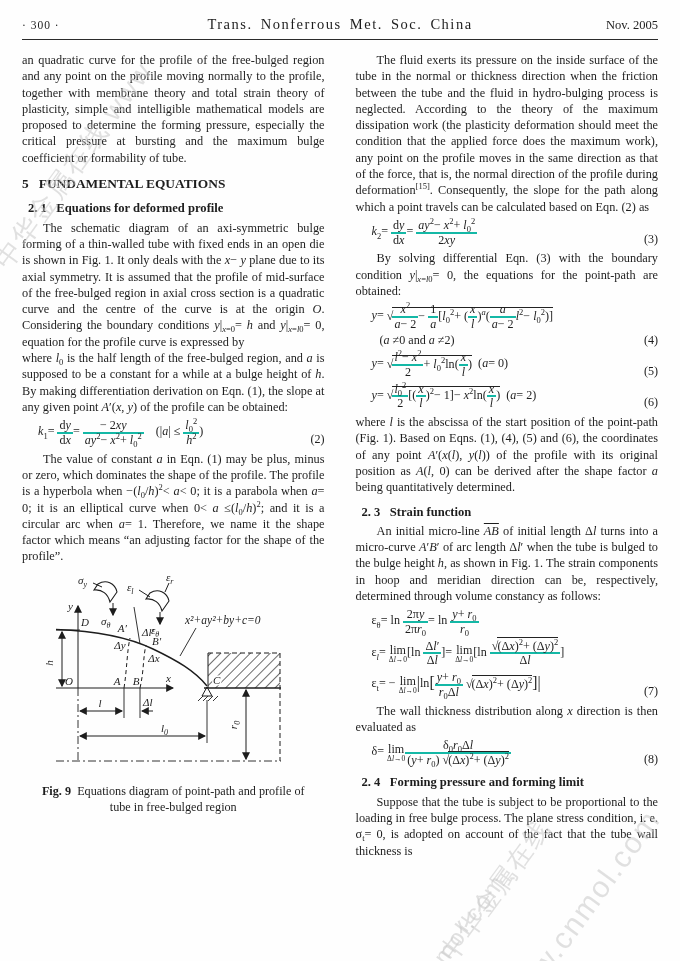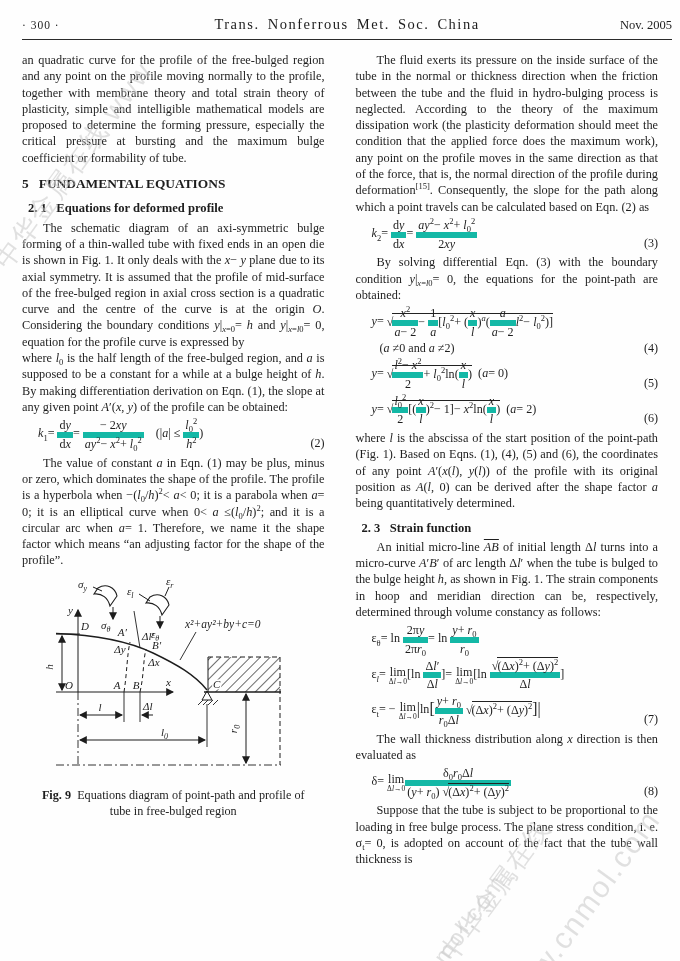--- a/index.html
+++ b/index.html
@@ -1,39 +1,39 @@
 <!DOCTYPE html>
 <html><head>
 <meta charset="utf-8">
 <style>
   html,body{margin:0;padding:0;background:#ffffff;}
   .page{position:relative;width:680px;height:961px;background:#fefefdf5;background:#fefefe;
         font-family:"Liberation Serif",serif;color:#1d1d1d;overflow:hidden;}
   
-  .hdr{position:absolute;top:16px;left:22px;right:8px;display:flex;align-items:baseline;
+  .hdr{position:absolute;top:16px;left:22px;right:22px;display:flex;align-items:baseline;
        border-bottom:1.5px solid #2b2b2b;padding-bottom:6px;}
   .hdr .pn{width:95px;font-size:11.5px;letter-spacing:1px;}
   .hdr .jt{flex:1;text-align:center;font-size:14.5px;letter-spacing:1.5px;word-spacing:3px;}
   .hdr .dt{width:95px;text-align:right;font-size:12.5px;}
   
   .cols{position:absolute;top:52px;left:22px;right:22px;display:flex;gap:31px;}
   .col{width:303px;font-size:12.3px;line-height:16.3px;text-align:justify;}
   p{margin:0;text-indent:21px;}
   p.noind{text-indent:0;}
   .h1{font-weight:bold;font-size:13.4px;margin:10px 0 7px;text-align:left;white-space:pre-wrap;}
   .hs{font-weight:bold;font-size:12.6px;margin:8px 6px 3px;text-align:left;white-space:pre-wrap;}
   
   .eq{display:flex;align-items:flex-end;margin:4px 0 4px 16px;font-size:12.1px;line-height:1.22;text-align:left;}
   .eq .eb{flex:1;}
   .eq .en{margin-left:4px;white-space:nowrap;}
   .eq.cond{margin-top:-2px;margin-left:24px;}
   i{font-family:"Liberation Serif",serif;}
   sub,sup{font-size:8.5px;line-height:0;}
   .fr{display:inline-block;vertical-align:middle;text-align:center;line-height:1.05;}
-  .fr .t{display:block;border-bottom:6px solid #14b8a6;padding:0 2px;}
+  .fr .t{display:block;border-bottom:2px solid #14b8a6;padding:0 2px;}
   .fr .b{display:block;padding:0 2px;}
   .rt{margin-right:-1px;}
   .ov{border-top:1px solid #222;padding-top:1px;}
   .lim{display:inline-block;text-align:center;vertical-align:middle;line-height:1;}
   .lim .lt{display:block;}
   .lim .ls{display:block;font-size:7.5px;}
   .bb{font-size:1.3em;vertical-align:-1px;}
   .ovl{text-decoration:overline;}
   
   .figwrap{margin-top:8px;text-align:center;}
@@ -219,17 +219,18 @@
       </div>
 
       <p>The wall thickness distribution along <i>x</i> direction is then evaluated as</p>
 
       <div class="eq">
         <span class="eb">δ= <span class="lim"><span class="lt">lim</span><span class="ls">Δ<i>l</i>→0</span></span><span class="fr"><span class="t">δ<sub>0</sub><i>r</i><sub>0</sub>Δ<i>l</i></span><span class="b">(<i>y</i>+ <i>r</i><sub>0</sub>) <span class="rt">√</span><span class="ov">(Δ<i>x</i>)<sup>2</sup>+ (Δ<i>y</i>)<sup>2</sup></span></span></span></span>
         <span class="en">(8)</span>
       </div>
 
 
+      <div class="hs">2. 4   Forming pressure and forming limit</div>
 
       <p>Suppose that the tube is subject to be proportional to the loading in free bulge process. The plane stress condition, i. e. σ<sub>t</sub>= 0, is adopted on account of the fact that the tube wall thickness is</p>
     </div>
   </div>
 </div>
 
 </body></html>

